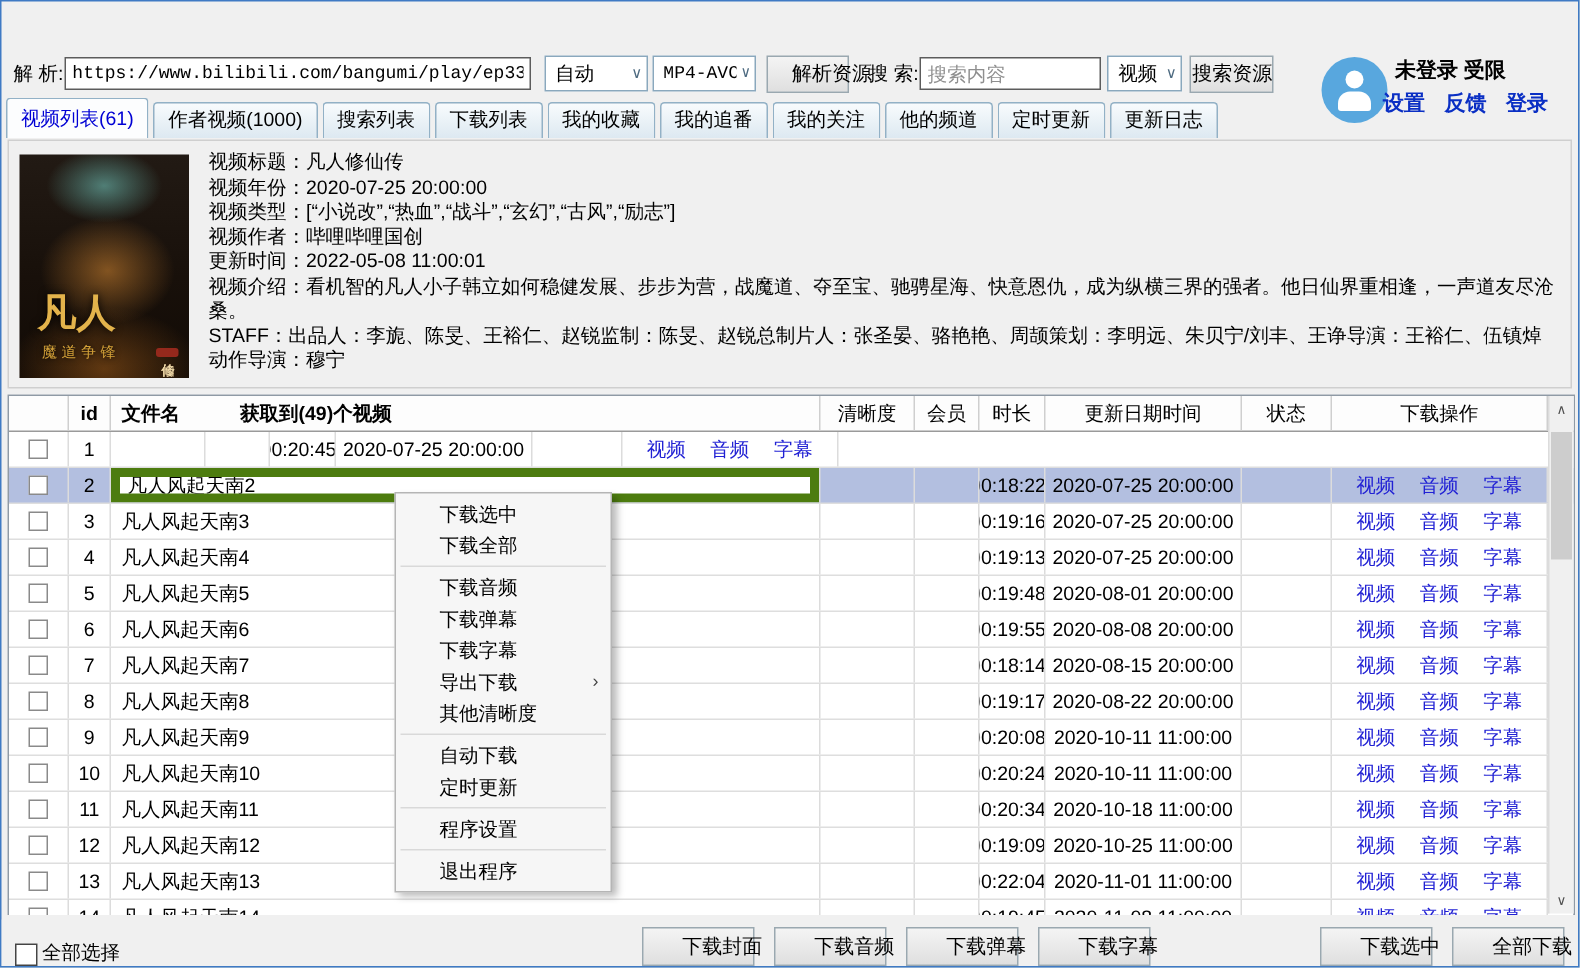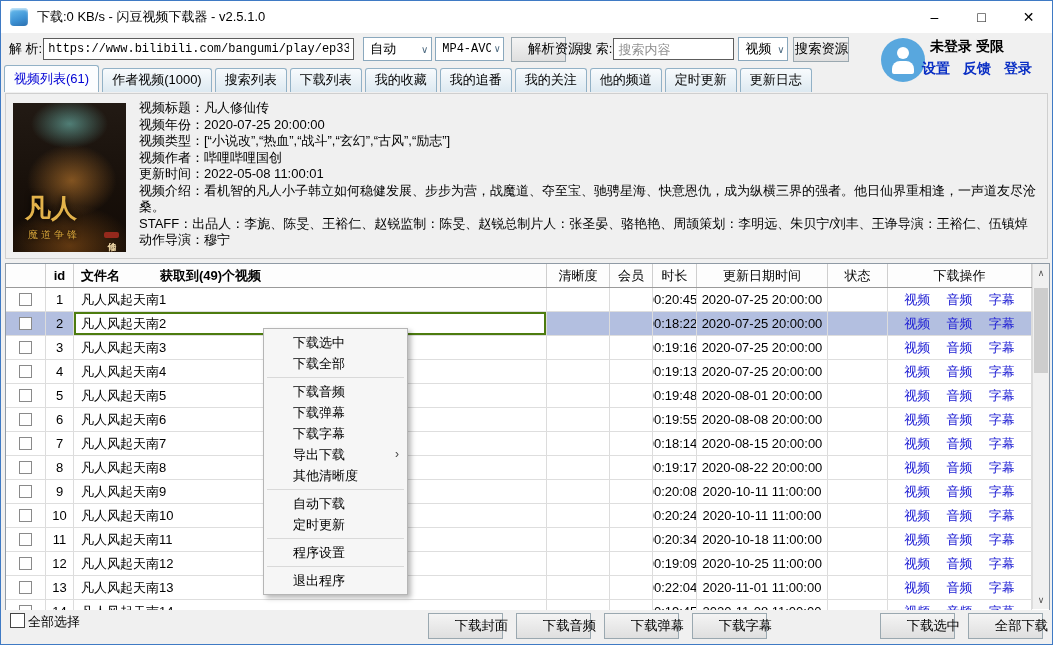--- a/index.html
+++ b/index.html
@@ -74,58 +74,49 @@
   .c-dur{width:44px;justify-content:center;}
   .c-date{width:131px;justify-content:center;}
   .c-st{width:60px;}
   .c-ops{width:144px;justify-content:space-around;padding:0 8px;}
   .thead .c-name{justify-content:flex-start;font-weight:bold;padding-left:7px;}
   .thead .c-id{font-weight:bold;}
   .name-extra{margin-left:40px;font-weight:bold;}
   .cb{width:13px;height:13px;border:1px solid #8a8a8a;background:#fff;box-sizing:border-box;}
   .dur-text{margin-left:-5px;}
   .op-link{color:#2121d4;}
-  .edit-input{position:absolute;left:0;top:0;width:100%;height:100%;border:2px solid #4d7c0f;box-sizing:border-box;padding:0 5px;font-size:13px;font-family:inherit;background:#fff;}
+  .edit-input{position:absolute;left:0;top:0;width:100%;height:100%;border:6px solid #4d7c0f;box-sizing:border-box;padding:0 5px;font-size:13px;font-family:inherit;background:#fff;}
 
   
   .vscroll{position:absolute;right:0;top:0;width:17px;height:345px;background:#f0f0f0;border-left:1px solid #dcdcdc;box-sizing:border-box;}
   .sbtn{position:absolute;left:0;width:16px;height:16px;display:flex;align-items:center;justify-content:center;font-size:9px;color:#505050;}
   .sbtn.up{top:1px;} .sbtn.down{bottom:1px;}
   .sthumb{position:absolute;left:1px;top:24px;width:14px;height:85px;background:#cdcdcd;}
 
   
   .cmenu{position:absolute;left:262px;top:327px;width:143px;background:#f6f6f6;border:1px solid #b5b5b5;box-shadow:3px 3px 5px rgba(0,0,0,.28);padding:3px 0;z-index:10;}
   .mi{height:21px;line-height:21px;padding-left:29px;padding-right:8px;display:flex;align-items:center;}
   .mi .mi-label{flex:1;}
   .mi .mi-arrow{color:#444;font-size:12px;}
   .msep{height:0;border-top:1px solid #d9d9d9;margin:3px 3px;}
 
   
-  .footer{position:absolute;left:0;top:612px;width:100%;height:31px;display:flex;align-items:flex-start;padding:0 9px;box-sizing:border-box;background:#f0f0f0;}
+  .footer{position:absolute;left:0;top:612px;width:100%;height:31px;display:flex;align-items:flex-end;padding:0 9px;box-sizing:border-box;background:#f0f0f0;}
   .cb-big{width:15px;height:15px;border:1px solid #444;background:#fff;box-sizing:border-box;}
   .selall-lbl{margin-left:3px;}
   .fspacer{width:348px;}
   .fbtns-left{display:flex;gap:13px;}
   .fbtns-right{margin-left:auto;display:flex;gap:13px;}
   .fbtn{width:75px;height:26px;padding-left:40px;}
 </style>
 </head>
 <body>
 
 <div class="window">
 
-  <div class="titlebar">
-    <div class="app-icon"></div>
-    <div class="title-text">下载:0 KB/s - 闪豆视频下载器 - v2.5.1.0</div>
-    <div class="win-controls">
-      <div class="win-btn">–</div>
-      <div class="win-btn">□</div>
-      <div class="win-btn">✕</div>
-    </div>
-  </div>
 
   <div class="parsebar">
     <span class="lbl lbl-parse">解 析:</span>
     <input class="txt-input url-input" value="https://www.bilibili.com/bangumi/play/ep331432?spm_id" style="">
     <div class="combo combo-auto">
       <span class="cv">自动</span>
       <span class="chev">∨</span>
     </div>
     <div class="combo combo-fmt">
       <span class="cv">MP4-AVC</span>
@@ -239,24 +230,20 @@
       <div class="cell c-st">状态</div>
       <div class="cell c-ops">下载操作</div>
     </div>
     <div class="rows">
 
         <div class="trow">
           <div class="cell c-check">
             <span class="cb"></span>
           </div>
           <div class="cell c-id">1</div>
-          <div class="cell c-name">
-            <span>凡人风起天南1</span>
-
-          </div>
           <div class="cell c-cl"></div>
           <div class="cell c-vip"></div>
           <div class="cell c-dur">
             <span class="dur-text">00:20:45</span>
           </div>
           <div class="cell c-date">2020-07-25 20:00:00</div>
           <div class="cell c-st"></div>
           <div class="cell c-ops">
             <span class="op-link">视频</span>
             <span class="op-link">音频</span>

